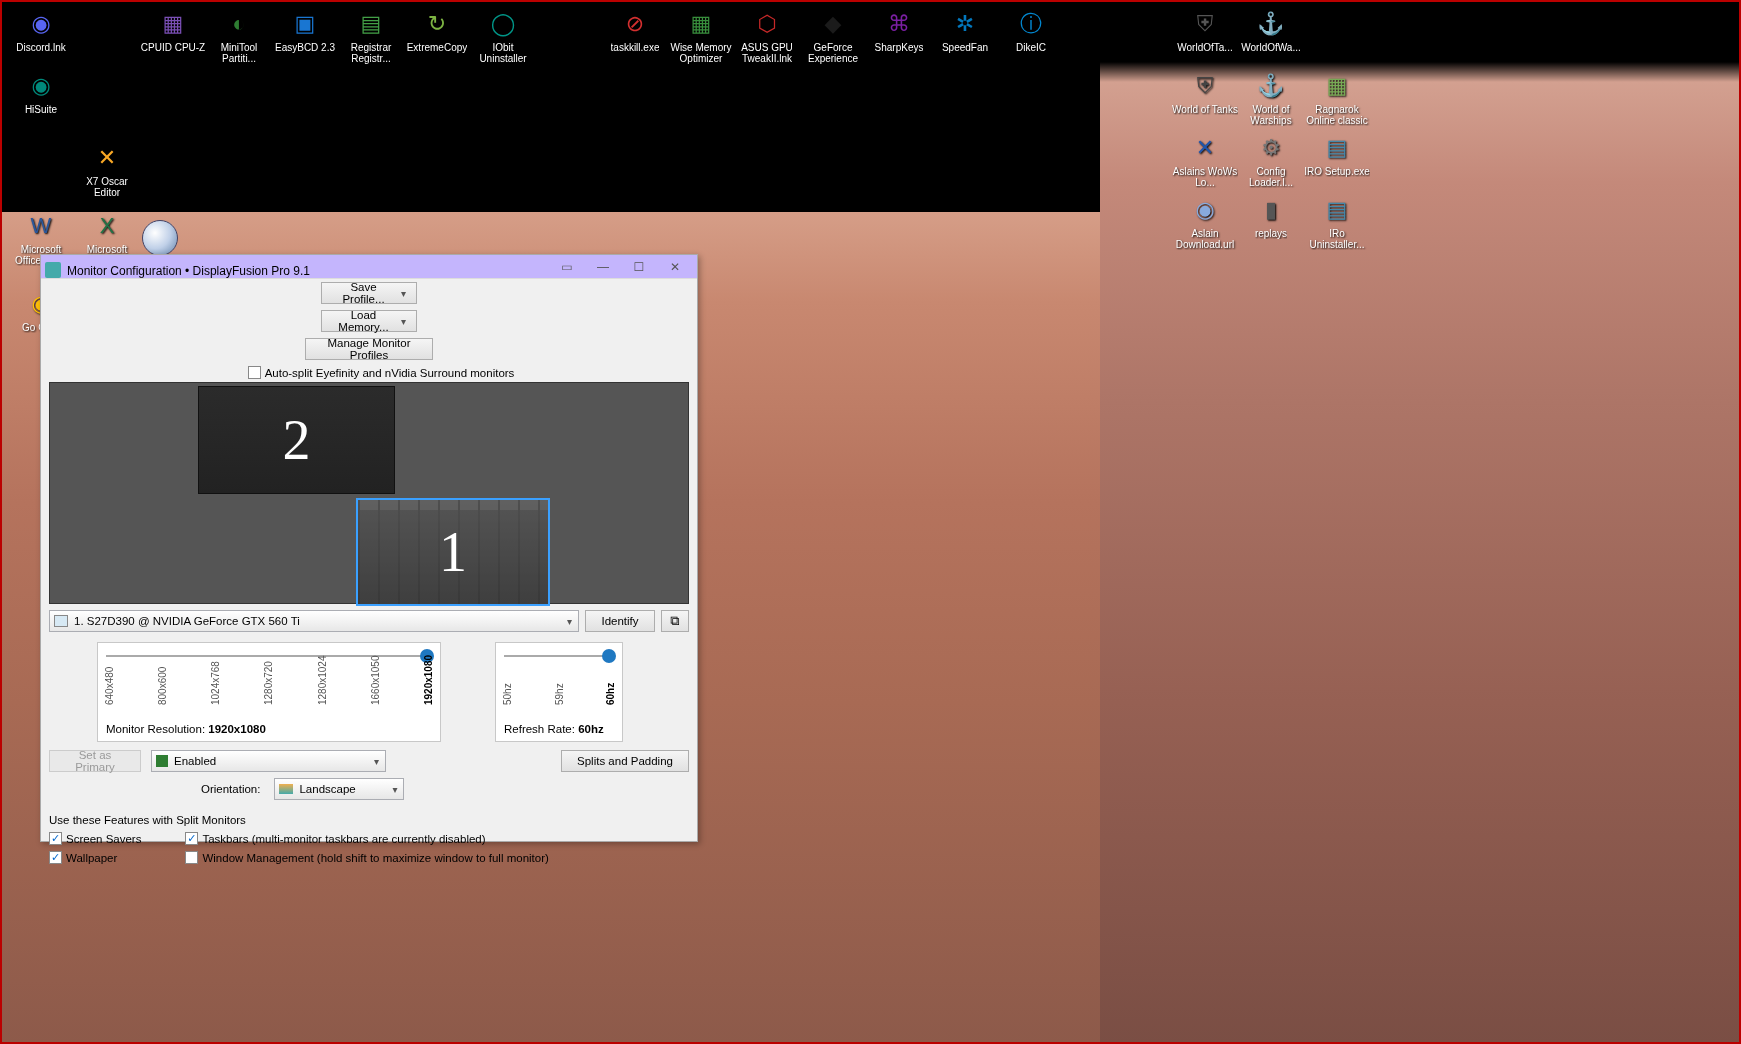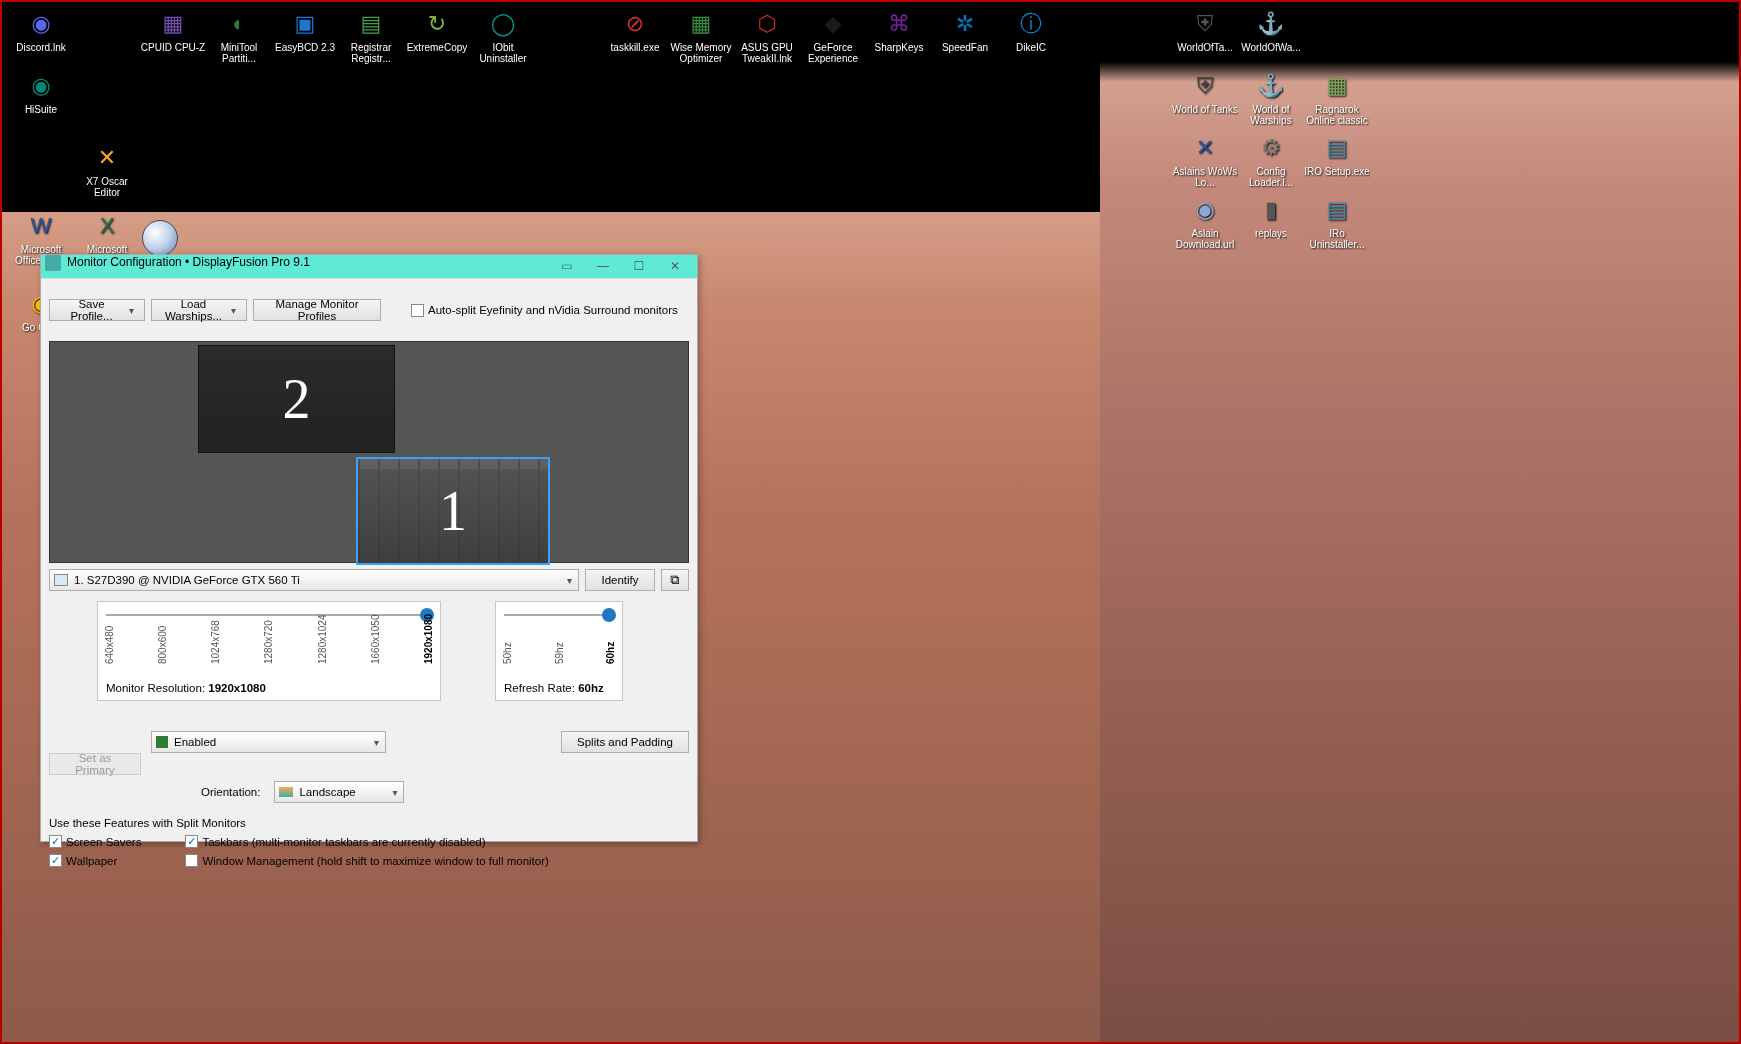--- a/index.html
+++ b/index.html
@@ -49,28 +49,28 @@
   .window {
     position: absolute;
     left: 38px; top: 252px;
     width: 658px; height: 588px;
     background: #f0f0f0;
     border: 1px solid #aaa;
     box-shadow: 2px 2px 6px rgba(0,0,0,0.3);
     color: #000;
   }
   .titlebar {
-    height: 24px; background: #5eead4; border-bottom: 1px solid #ddd;
-    display: flex; align-items: flex-start; padding: 0 4px; font-size: 12px;
+    height: 24px; background: #c4b5fd; border-bottom: 1px solid #ddd;
+    display: flex; align-items: flex-end; padding: 0 4px; font-size: 12px;
   }
   .titlebar .ticon { width:16px; height:16px; background:#4aa; margin-right:6px; border-radius:2px; }
   .titlebar .spacer { flex: 1; }
   .titlebar .tbtn { width: 36px; height: 22px; display:flex; align-items:center; justify-content:center; color:#555; cursor:pointer; }
 
-  .toolbar { padding: 20px 8px; display:flex; align-items:center; gap:6px; }
+  .toolbar { padding: 3px 8px; display:flex; align-items:center; gap:6px;flex-direction:column; }
   .btn {
     height: 22px; border: 1px solid #adadad; background: linear-gradient(#f5f5f5,#e1e1e1);
     font-size: 11.5px; padding: 0 10px; cursor: pointer; display:inline-flex; align-items:center; justify-content:center;
   }
   .btn.drop::after { content:"▾"; margin-left:6px; font-size:10px; color:#555; }
   .chkbox { display:inline-flex; align-items:center; gap:4px; font-size:11.5px; cursor:pointer; }
   .chkbox .box { width:13px; height:13px; border:1px solid #888; background:#fff; display:inline-flex; align-items:center; justify-content:center; font-size:11px; color:#0066cc; }
 
   .preview {
     margin: 0 8px; height: 222px; background: #555; border:1px solid #333; position:relative;
@@ -98,21 +98,21 @@
   .track { position:relative; height:56px; border-bottom:0; }
   .track .line { position:absolute; left:2px; right:2px; top:6px; height:2px; background:#aaa; }
   .track .thumb { position:absolute; top:0; width:14px; height:14px; background:#1f78c1; border-radius:50%; }
   .ticklbls { position:absolute; top:14px; left:0; right:0; height:42px; display:flex; justify-content:space-between; }
   .ticklbls span { writing-mode: vertical-rl; transform: rotate(180deg); font-size:10px; color:#555; }
   .ticklbls span.bold { font-weight:bold; color:#000; }
   .sliderbox .caption { position:absolute; bottom:6px; left:8px; font-size:11.5px; }
   .sliderbox .caption b { font-weight:bold; }
 
   .optrow { padding: 4px 8px; display:flex; align-items:center; gap:10px; }
-  .optrow .btn.flat { background:#e9e9e9; border:1px solid #ccc;margin-top:44px; }
+  .optrow .btn.flat { background:#e9e9e9; border:1px solid #ccc; }
   .btn.disabled { color:#9a9a9a; background:#eee; }
   .combo.small { flex:none; width:235px; }
   .lbl-or { margin-left:auto; font-size:11.5px; margin-right:4px; }
 
   .featrow { padding: 10px 8px 0 8px; font-size:11.5px; }
   .feat-cols { display:flex; gap:44px; margin-top:6px; }
   .feat-cols .col { display:flex; flex-direction:column; gap:6px; }
 
   
   .orb { position:absolute; left:140px; top:218px; width:36px; height:36px; border-radius:50%;
@@ -274,21 +274,21 @@
     <span>Monitor Configuration • DisplayFusion Pro 9.1</span>
     <div class="spacer"></div>
     <div class="tbtn">▭</div>
     <div class="tbtn">—</div>
     <div class="tbtn">☐</div>
     <div class="tbtn close">✕</div>
   </div>
 
   <div class="toolbar">
     <button class="btn drop" style="width:96px">Save Profile...</button>
-    <button class="btn drop" style="width:96px">Load Warships...</button>
+    <button class="btn drop" style="width:96px">Load Memory...</button>
     <button class="btn" style="width:128px">Manage Monitor Profiles</button>
     <label class="chkbox" style="margin-left:24px">
       <span class="box"></span>
       <span>Auto-split Eyefinity and nVidia Surround monitors</span>
     </label>
   </div>
 
   <div class="preview">
     <div class="mon m2">
         <span class="num">2</span>

